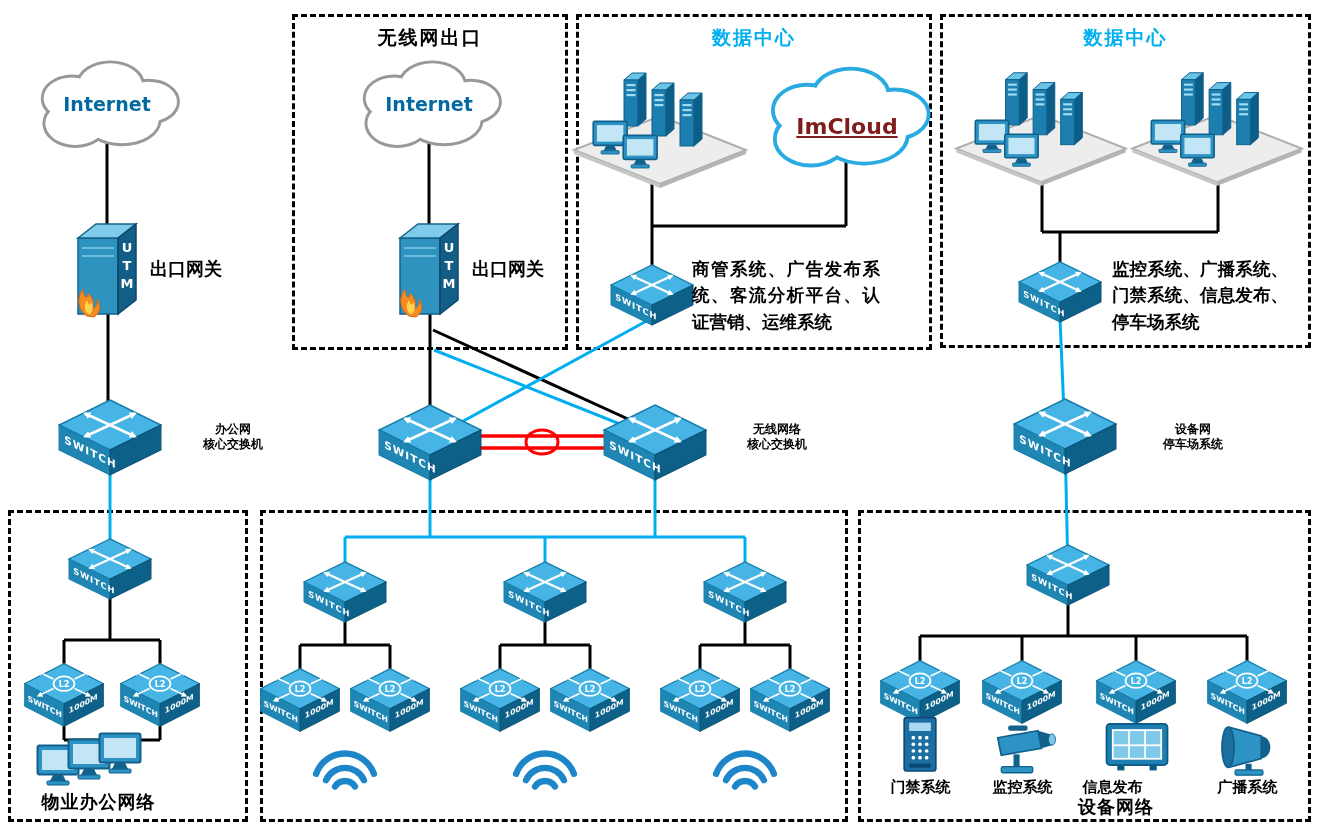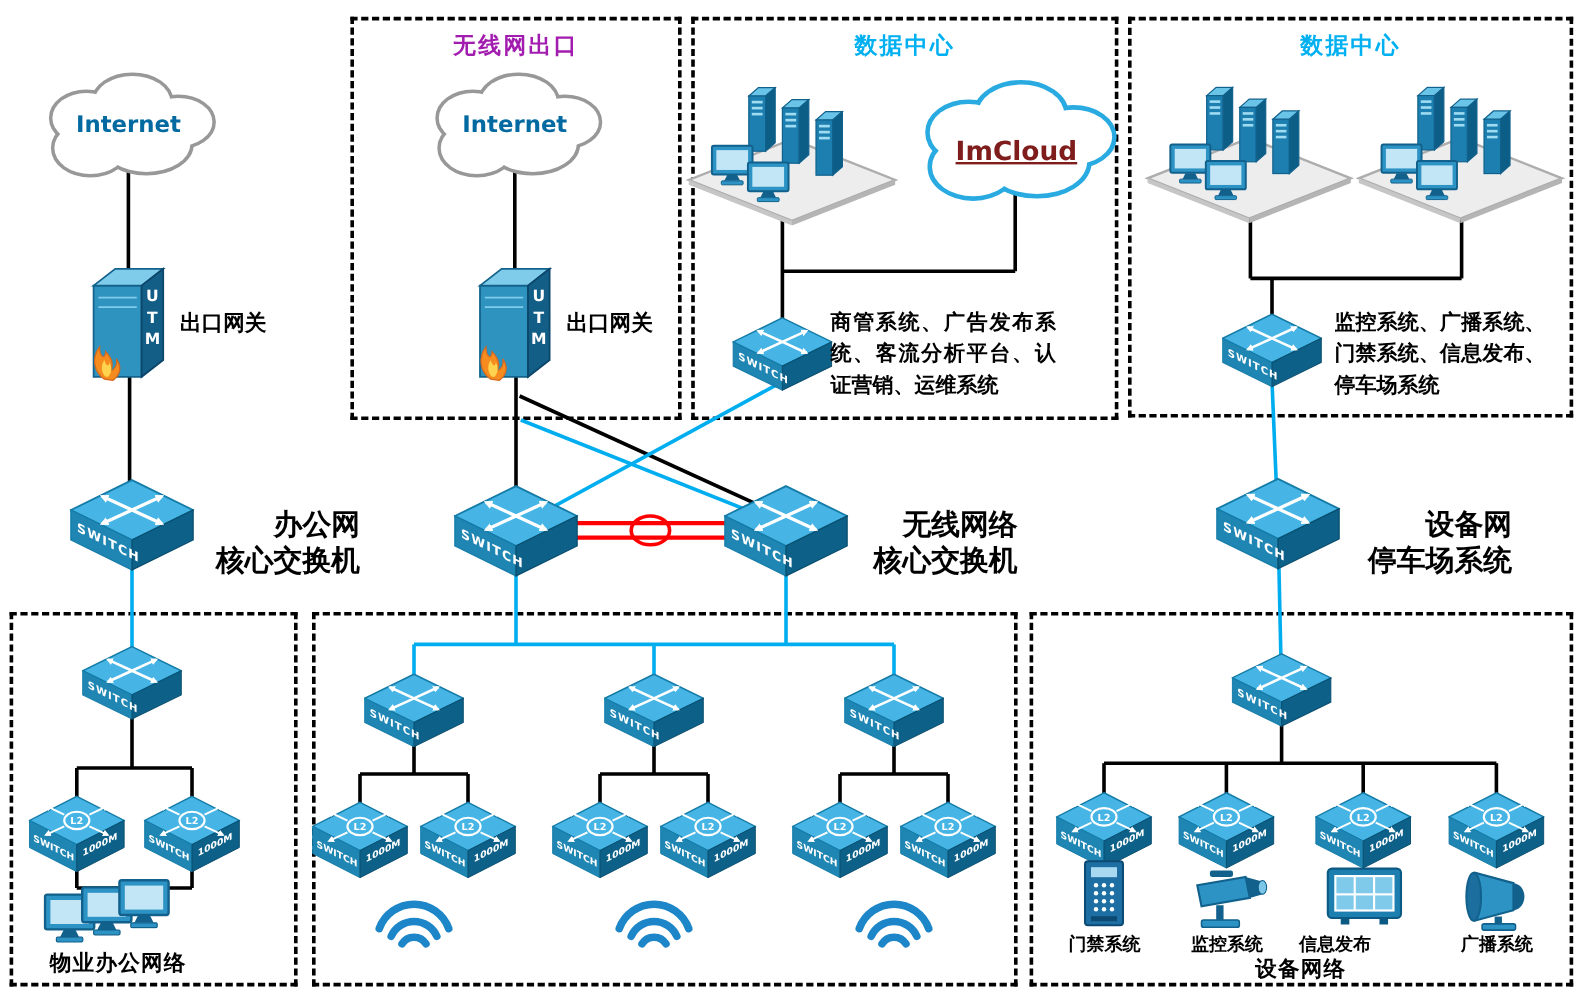--- a/index.html
+++ b/index.html
@@ -2,32 +2,32 @@
 <html><head>
 <meta charset="utf-8">
 <style>
   * { box-sizing: border-box; margin: 0; padding: 0; }
   body { font-family: "DejaVu Sans", "Liberation Sans", sans-serif; background: #fff; }
   .stage { position: relative; width: 1319px; height: 830px; background: #fff; overflow: hidden; }
   .zone { position: absolute; border: 3px dashed #000; z-index: 1; }
   .zone-title { position: absolute; top: 8px; left: 0; right: 0; text-align: center;
                 font-size: 19px; font-weight: bold; letter-spacing: 2px; }
   .t-red    { color: #FF0000; }
-  .t-green  { color: #a21caf; }
+  .t-green  { color: #000000; }
   .t-blue   { color: #00B0F0; }
   .t-orange { color: #FFC000; }
   .wires { position: absolute; left: 0; top: 0; z-index: 2; }
   .wire-black line { stroke: #000000; stroke-width: 3; }
   .wire-cyan  line { stroke: #00AEEF; stroke-width: 3; }
   .wire-red   line { stroke: #FF0000; stroke-width: 3.5; }
   .wire-red ellipse { stroke: #FF0000; stroke-width: 3; }
   .node { position: absolute; z-index: 3; }
   .node > svg { display: block; width: 100%; height: 100%; }
   .lbl { position: absolute; z-index: 4; font-weight: bold; color: #000; }
-  .core-label { font-size: 24px; line-height: 1.25; white-space: pre-line; text-align: right; }
+  .core-label { font-size: 12px; line-height: 1.25; white-space: pre-line; text-align: center; }
   .gw-label   { font-size: 18px; }
   .sys-text   { font-size: 17.5px; line-height: 1.5; text-align: justify; }
   .cloud-text { position: absolute; left: 0; right: 0; text-align: center; font-weight: bold; z-index: 4; }
   .internet-text { top: 38px; font-size: 19px; color: #0369a1; }
   .imcloud-text  { top: 58px; font-size: 22px; color: #7f1d1d; text-decoration: underline; }
   .dev-label  { font-size: 15px; text-align: center; }
   .zone-label { font-size: 18px; text-align: center; letter-spacing: 1px; }
   .vtext { writing-mode: vertical-rl; text-orientation: upright; letter-spacing: 3px; }
 </style>
 </head>
@@ -498,15 +498,15 @@
   <div class="node" style="left:1215px;top:722px;width:68px;height:54px">
     <svg viewBox="0 0 76 62">
         <use href="#sym-horn"></use>
       </svg>
   </div>
 
   <div class="lbl dev-label" style="left:878px;top:778px;width:85px">门禁系统</div>
   <div class="lbl dev-label" style="left:980px;top:778px;width:85px">监控系统</div>
   <div class="lbl dev-label" style="left:1070px;top:778px;width:85px">信息发布</div>
   <div class="lbl dev-label" style="left:1205px;top:778px;width:85px">广播系统</div>
-  <div class="lbl zone-label t-orange" style="left:1028px;top:795px;width:112px">设备网络</div>
+  <div class="lbl zone-label t-orange" style="left:1060px;top:795px;width:112px">设备网络</div>
 
 </div>
 
 </body></html>

